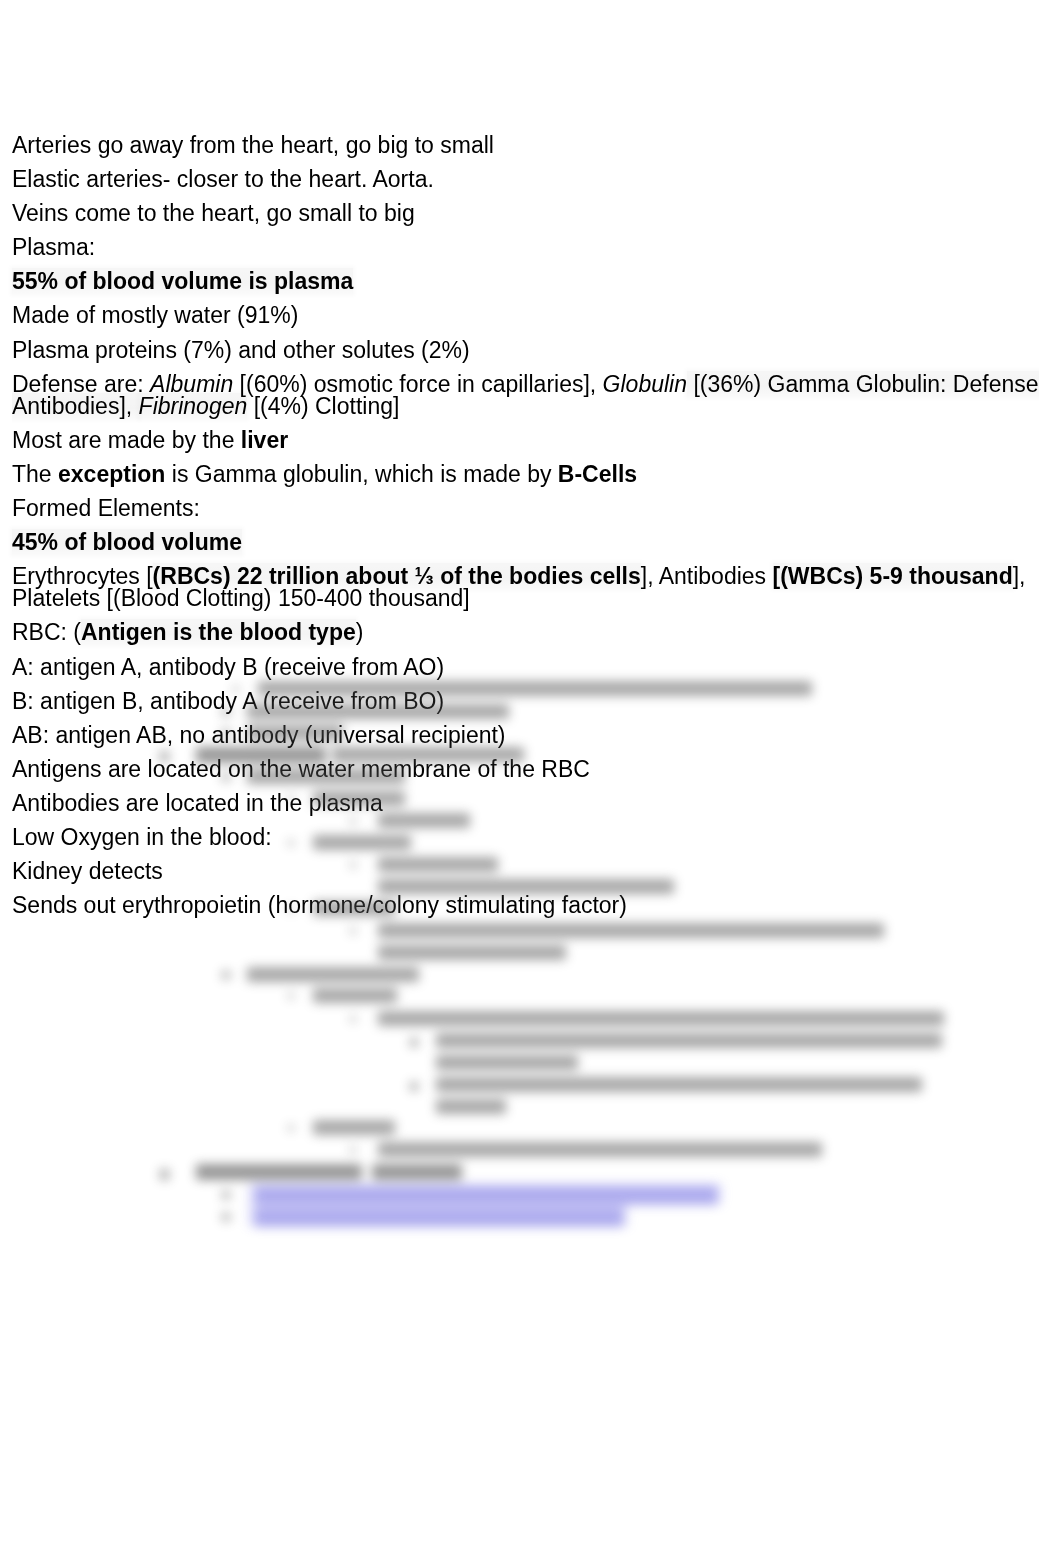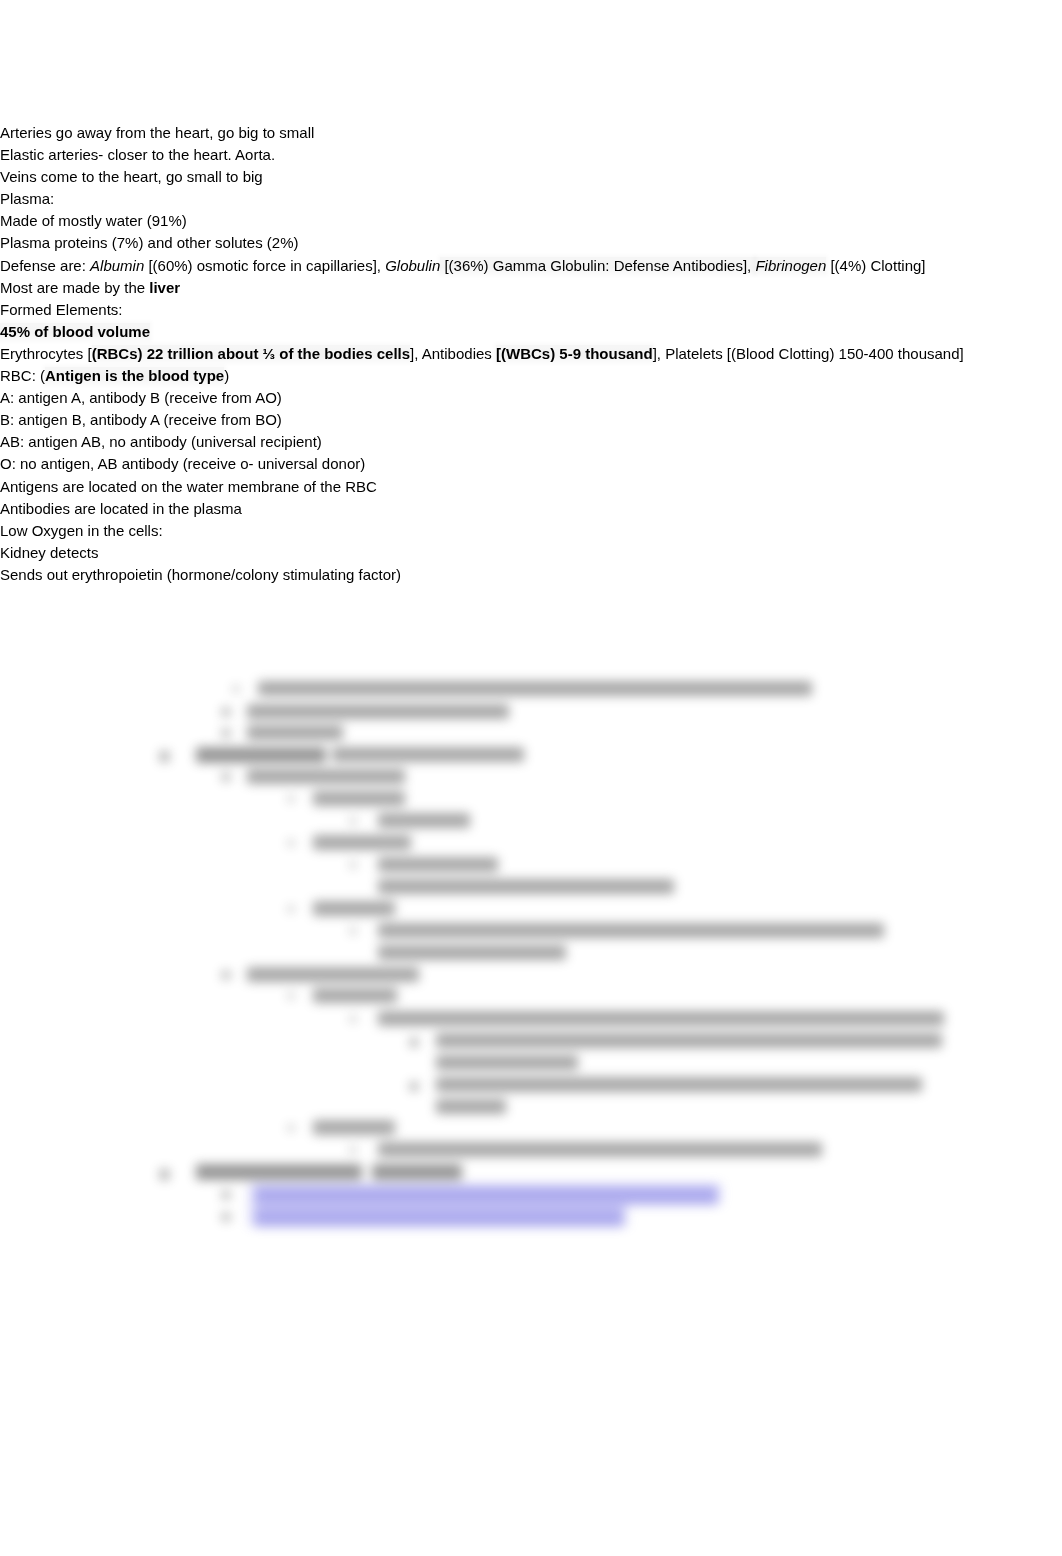--- a/index.html
+++ b/index.html
@@ -28,23 +28,23 @@
   }
 
   
   ul.lvl {
     list-style: none;
     margin: 0;
     padding: 0;
   }
   li.row {
     position: relative;
-    font-size: 15px;
+    font-size: 23px;
     line-height: 22.1px;
-    margin: 0;
+    margin: 12px;
     padding: 0;
   }
   li.row > .txt {
     display: block;
   }
 
   
   .l1 { margin-left: 188px; margin-right: 150px; }
 
   
@@ -126,20 +126,24 @@
       <li class="row l1">
 
         <span class="txt">Veins come to the heart, go small to big</span>
       </li>
 
       <li class="row l1">
 
         <span class="txt">Plasma:</span>
       </li>
 
+      <li class="row l2">
+
+        <span class="txt"><b class="shade">55% of blood volume is plasma</b></span>
+      </li>
 
       <li class="row l2">
 
         <span class="txt">Made of mostly water (91%)</span>
       </li>
 
       <li class="row l2">
 
         <span class="txt">Plasma proteins (7%)  and other solutes (2%)</span>
       </li>
@@ -147,20 +151,24 @@
       <li class="row l2">
 
         <span class="txt"><span>Defense are: </span><i>Albumin</i><span> [(60%) osmotic force in capillaries], </span><i>Globulin</i><span class="shade"> [(36%) Gamma Globulin: Defense Antibodies], </span><i class="shade">Fibrinogen</i><span> [(4%) Clotting]</span></span>
       </li>
 
       <li class="row l3">
 
         <span class="txt"><span>Most are made by the </span><b>liver</b></span>
       </li>
 
+      <li class="row l4">
+
+        <span class="txt"><span>The </span><b>exception</b><span> is Gamma globulin, which is made by </span><b>B-Cells</b></span>
+      </li>
 
       <li class="row l1">
 
         <span class="txt">Formed Elements:</span>
       </li>
 
       <li class="row l2">
 
         <span class="txt"><b class="shade">45% of blood volume</b></span>
       </li>
@@ -183,38 +191,34 @@
       <li class="row l2">
 
         <span class="txt">B: antigen B, antibody A (receive from BO)</span>
       </li>
 
       <li class="row l2">
 
         <span class="txt">AB: antigen AB, no antibody (universal recipient)</span>
       </li>
 
-      <li class="row l2">
-
-        <span class="txt">O: no antigen, AB antibody (receive o- universal donor)</span>
-      </li>
 
       <li class="row l3">
 
         <span class="txt">Antigens are located on the water membrane of the RBC</span>
       </li>
 
       <li class="row l3">
 
         <span class="txt">Antibodies are located in the plasma</span>
       </li>
 
       <li class="row l2">
 
-        <span class="txt">Low Oxygen in the cells:</span>
+        <span class="txt">Low Oxygen in the blood:</span>
       </li>
 
       <li class="row l3">
 
         <span class="txt">Kidney detects</span>
       </li>
 
       <li class="row l3">
 
         <span class="txt">Sends out erythropoietin (hormone/colony stimulating factor)</span>

